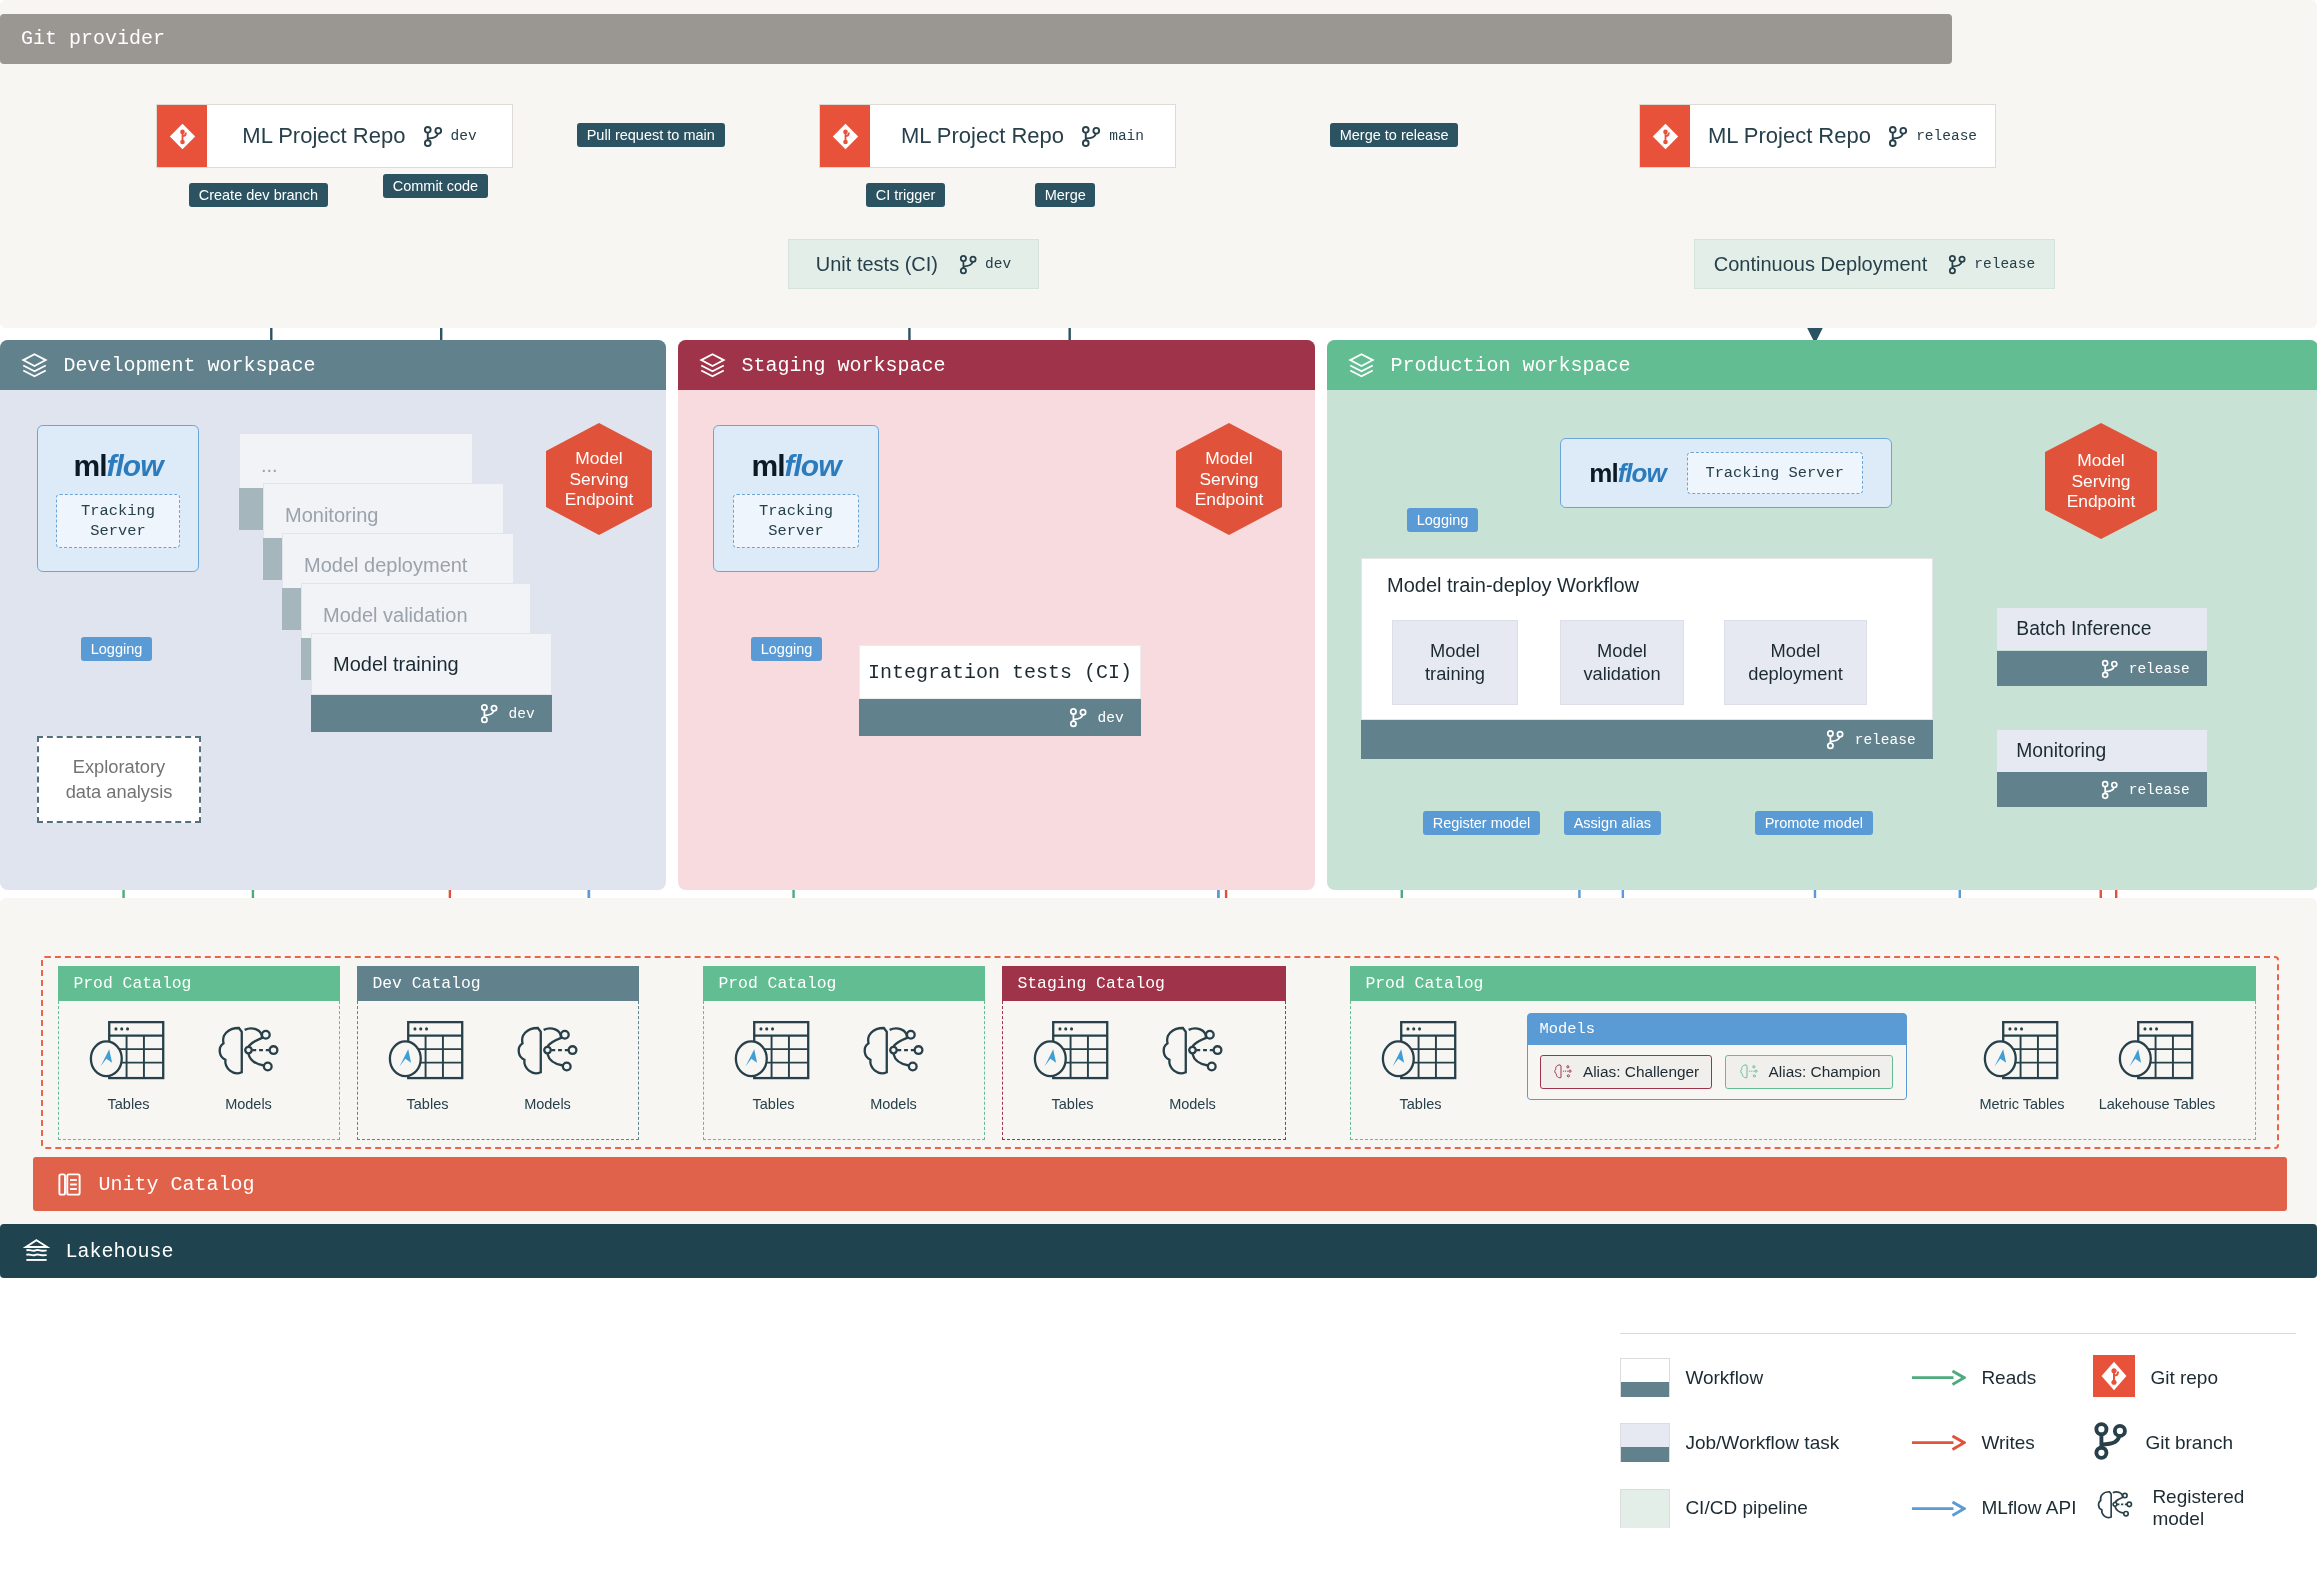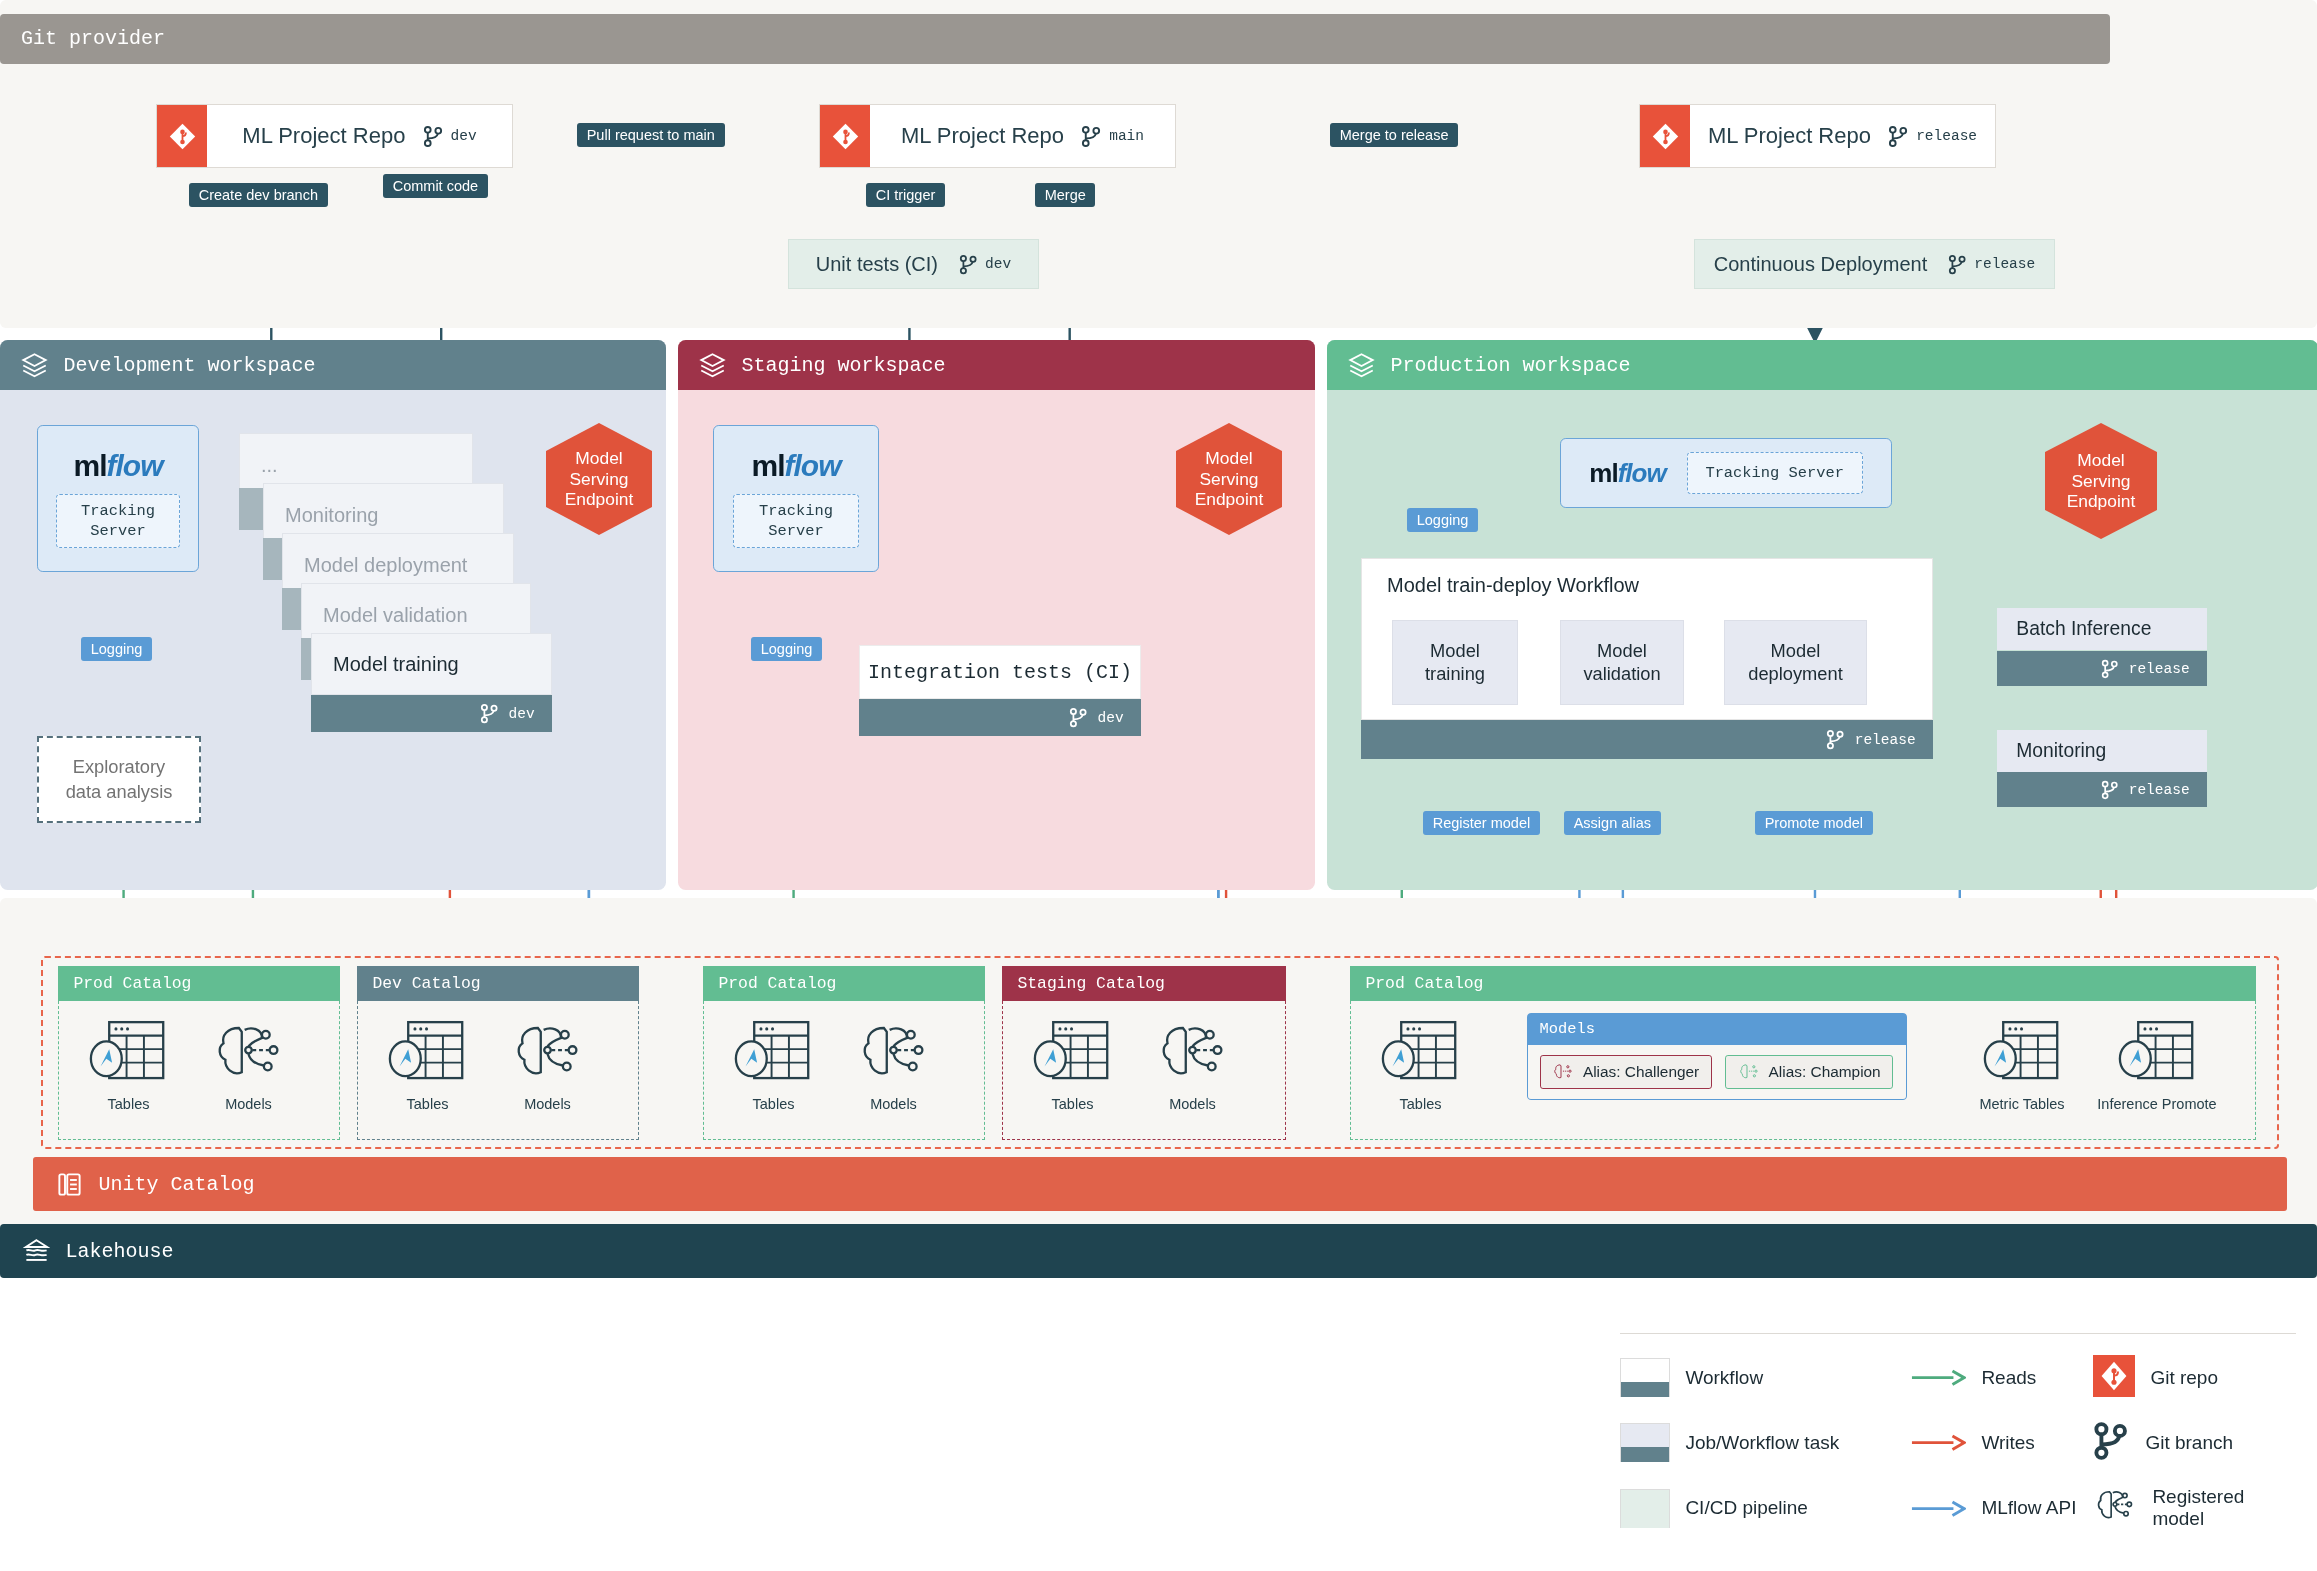--- a/index.html
+++ b/index.html
@@ -8,21 +8,21 @@
     background:#ffffff;
     font-family:"Liberation Sans", sans-serif;
     overflow:hidden;
   }
   .mono { font-family:"Liberation Mono", monospace; }
   .abs { position:absolute; }
 
   
   #git-band { left:0; top:0; width:2317px; height:328px; background:#f7f6f3; border-radius:5.8px; }
   #git-header {
-    left:0; top:13.5px; width:2110px; height:50px; background:#9a9691;
+    left:0; top:13.5px; width:1952px; height:50px; background:#9a9691;
     display:flex; align-items:center; padding-left:21px; color:#fff;
     font-family:"Liberation Mono", monospace; font-size:20px; border-radius:3.9px;
   }
 
   .repo-box {
     height:64px; background:#fff; border:1px solid #dedad4;
     display:flex; align-items:stretch;
   }
   .repo-icon {
     width:50px; background:#e8523a; display:flex; align-items:center; justify-content:center;
@@ -752,21 +752,21 @@
           <line x1="22" y1="32" x2="78" y2="32" stroke="#27404a" stroke-width="2"></line>
           <line x1="22" y1="46" x2="78" y2="46" stroke="#27404a" stroke-width="2"></line>
           <line x1="40" y1="18" x2="40" y2="62" stroke="#27404a" stroke-width="2"></line>
           <line x1="58" y1="18" x2="58" y2="62" stroke="#27404a" stroke-width="2"></line>
           <circle cx="29" cy="11" r="1.6" fill="#27404a"></circle>
           <circle cx="35" cy="11" r="1.6" fill="#27404a"></circle>
           <circle cx="41" cy="11" r="1.6" fill="#27404a"></circle>
           <ellipse cx="19" cy="42" rx="16" ry="18" fill="#f7f6f3" stroke="#27404a" stroke-width="2.4"></ellipse>
           <path d="M13 50 L22 32 L25 46 L19 42 Z" fill="#3f9fd4"></path>
         </svg>
-      <div class="asset-lbl">Inference Promote</div>
+      <div class="asset-lbl">Lakehouse Tables</div>
     </div>
   </div>
 </div>
 
 <div class="abs" id="uc-bar">
   <svg width="27" height="27" viewBox="0 0 24 24">
       <rect x="3" y="3" width="5" height="18" rx="1.5" fill="none" stroke="#fff" stroke-width="1.7"></rect>
       <rect x="10" y="3" width="11" height="18" rx="1.5" fill="none" stroke="#fff" stroke-width="1.7"></rect>
       <line x1="12.5" y1="8" x2="18.5" y2="8" stroke="#fff" stroke-width="1.7"></line>
       <line x1="12.5" y1="12" x2="18.5" y2="12" stroke="#fff" stroke-width="1.7"></line>

